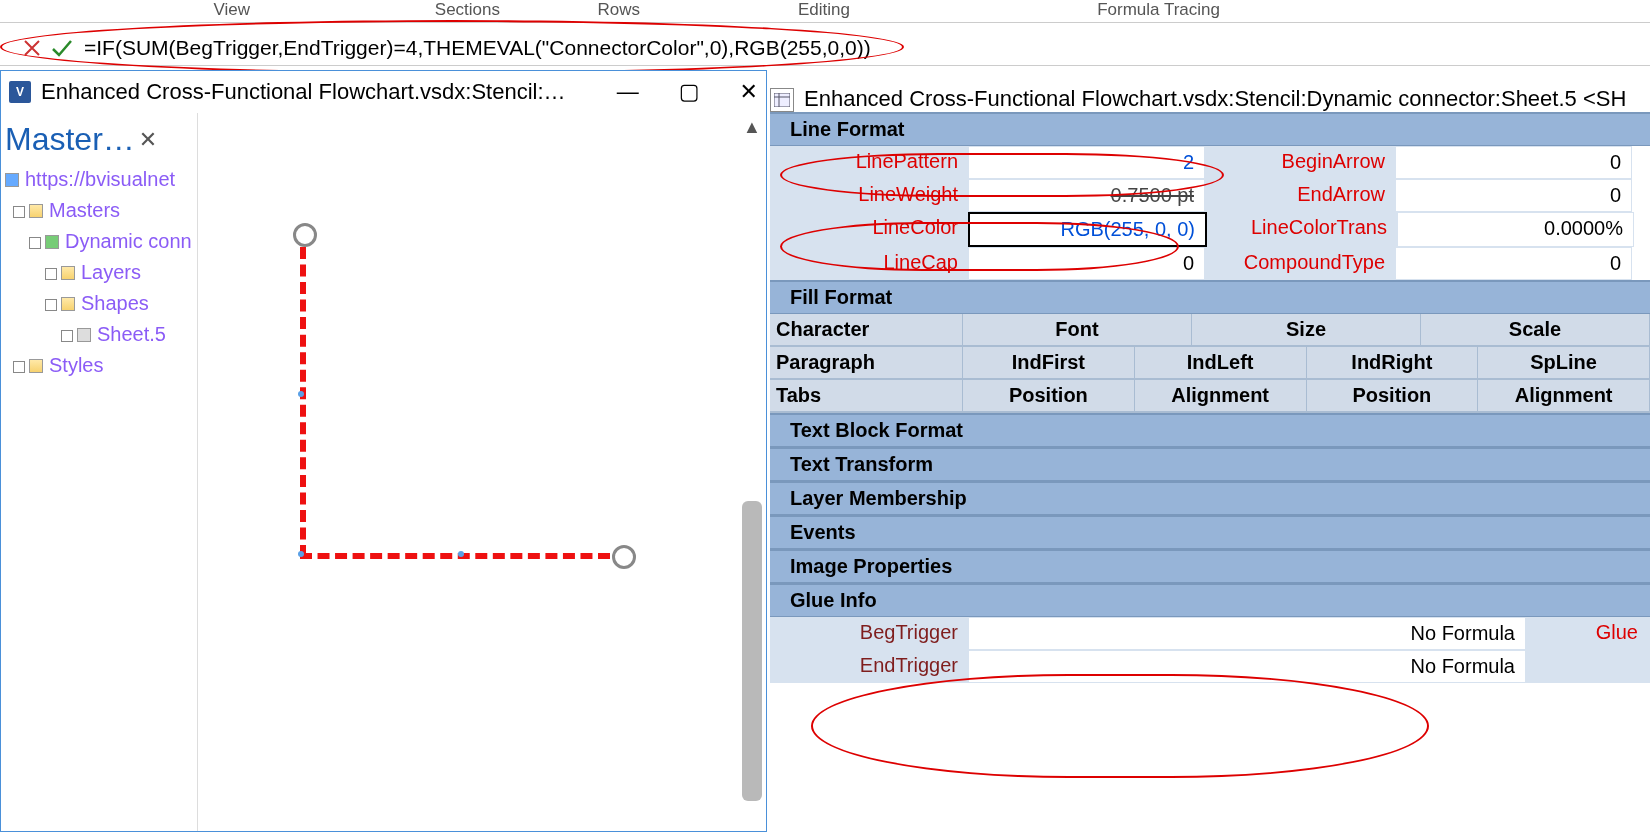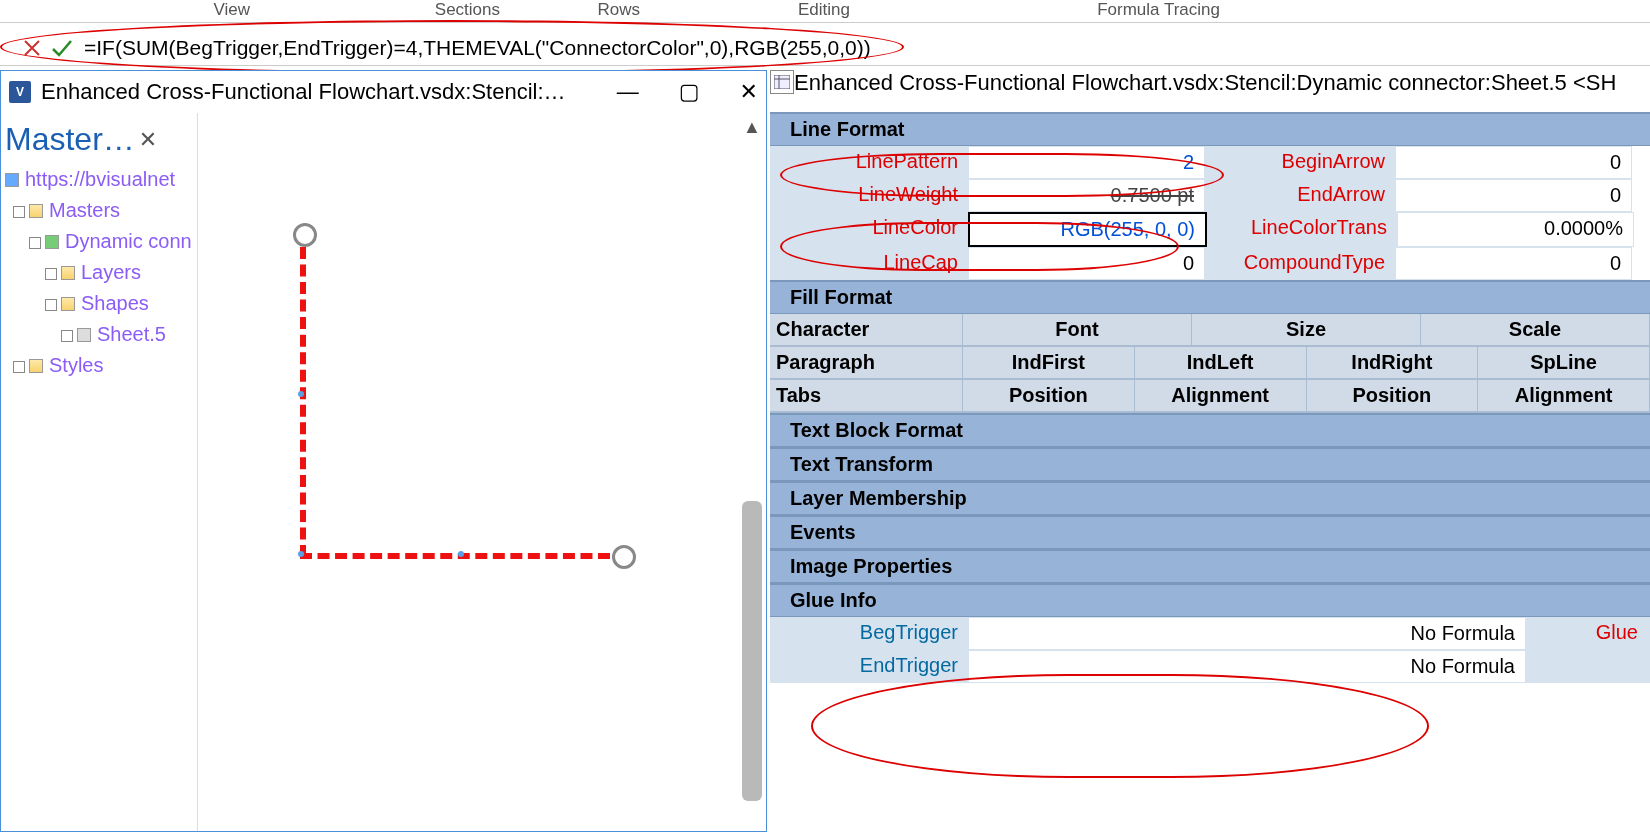--- a/index.html
+++ b/index.html
@@ -31,36 +31,36 @@
 .mini.fld{background:linear-gradient(#ffe9a8,#f7d26f)}
 .mini.pm{width:10px;height:10px;border:1px solid #888;background:#fff;position:relative;margin-right:4px}
 .canvas{flex:1;position:relative;background:#fff}
 .endpoint{position:absolute;width:18px;height:18px;border-radius:50%;border:3px solid #888;background:#fff}
 .midpoint{position:absolute;width:6px;height:6px;border-radius:50%;background:#5aa0e6}
 .dash-v{position:absolute;border-left:6px dashed #e11}
 .dash-h{position:absolute;border-top:6px dashed #e11}
 .scroll-thumb{position:absolute;right:4px;width:20px;background:#b9b9b9;border-radius:6px}
 .scroll-arrow{position:absolute;right:4px;width:20px;height:20px;color:#555;display:flex;align-items:center;justify-content:center}
 .sheet{position:absolute;top:70px;left:770px;right:0;bottom:0;display:flex;flex-direction:column;font-size:18px}
-.sheet-header{height:42px;display:flex;align-items:flex-start;font-size:22px;white-space:nowrap;overflow:hidden}
+.sheet-header{height:42px;display:flex;align-items:flex-end;gap:10px;font-size:22px;white-space:nowrap;overflow:hidden}
 .sheet-ico{width:22px;height:22px;background:#fff;border:1px solid #888;display:flex;align-items:center;justify-content:center}
 .grid{flex:1;overflow:hidden;font-size:20px}
 .sec{background:#97b4d8;font-weight:bold;border-top:2px solid #7a98bc;border-bottom:1px solid #7a98bc;padding:4px 20px}
 .partial{background:#97b4d8;font-weight:bold;border-bottom:2px solid #7a98bc;padding:0 8px 4px 8px}
 .colhead{background:#d1dbe8;display:flex;font-weight:bold;border-bottom:2px solid #a9bcd2}
 .colhead>div{flex:1;padding:4px 6px;border-right:1px solid #a9bcd2;text-align:center}
 .colhead>div:first-child{flex:0 0 180px;text-align:left}
 .row4{display:flex;align-items:stretch}
 .row4 .lbl{flex:0 0 178px;text-align:right;padding:4px 10px;color:#d00;background:#d7e2ef}
 .row4 .val{flex:0 0 215px;text-align:right;padding:4px 10px;background:#fff;border:1px solid #d7e2ef}
 .row4 .val.sel{border:2px solid #000}
 .row4 .val.blue{color:#0050d8}
 .row4 .val.strike{text-decoration:line-through;color:#444}
 .row2{display:flex;align-items:stretch}
-.row2 .lbl{flex:0 0 178px;text-align:right;padding:4px 10px;color:#0369a1;background:#d7e2ef}
+.row2 .lbl{flex:0 0 178px;text-align:right;padding:4px 10px;color:#7f1d1d;background:#d7e2ef}
 .row2 .val{flex:1;text-align:right;padding:4px 10px;background:#fff;border:1px solid #d7e2ef}
 .row2 .lbl2{flex:0 0 100px;text-align:right;padding:4px 12px;color:#d00;background:#d7e2ef}
 </style>
 </head>
 <body>
 
 <div class="stage">
 
   <div class="topgroups">
     <div style="width:150px"></div>

